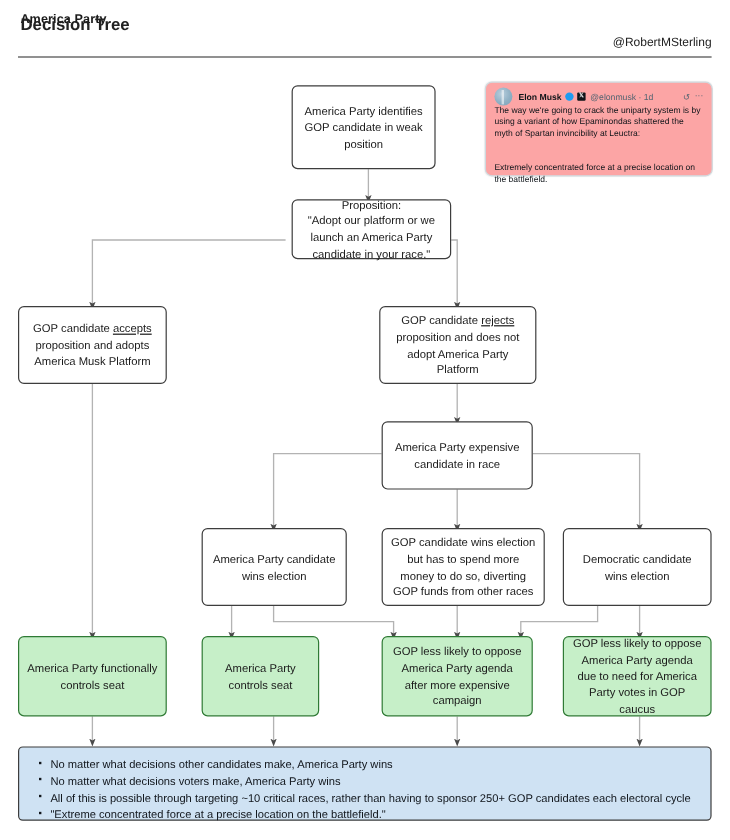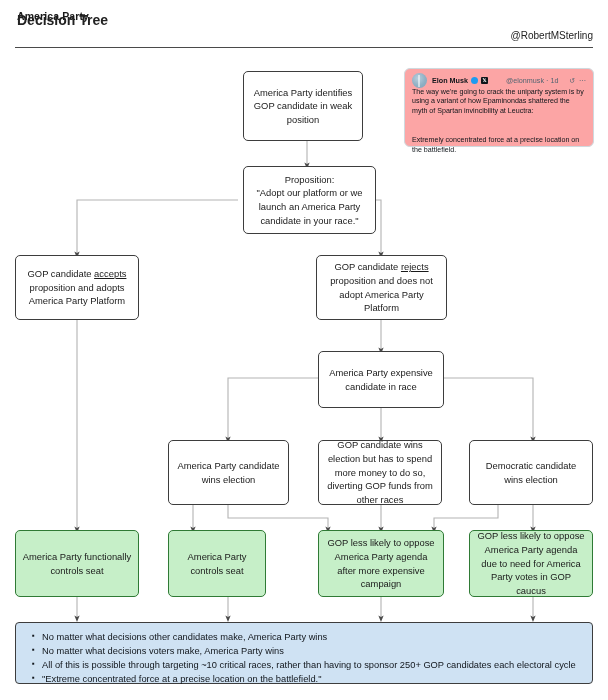--- a/index.html
+++ b/index.html
@@ -178,21 +178,21 @@
     display: inline-block;
     flex: none;
     margin-left: 1px;
     border-radius: 1px;
     font-weight: bold;
   }
   #tweet-handle {
     font-size: 7.2px;
     color: #536471;
     white-space: nowrap;
-    margin-left: 16px;
+    margin-left: 2px;
   }
   #tweet-actions {
     margin-left: auto;
     display: flex;
     align-items: center;
     gap: 4px;
     color: #536471;
     font-size: 7px;
   }
   #tweet-body {
@@ -254,42 +254,42 @@
       <path d="M228,597 L228,619"></path>
       <path d="M381,597 L381,619"></path>
       <path d="M533,597 L533,619"></path>
     </g>
   </svg>
 
   <div class="node" style="left:243px; top:71px; width:120px; height:70px;">
     <span>America Party identifies GOP candidate in weak position</span>
   </div>
 
-  <div class="node" style="left:243px; top:166px; width:133px; height:68px; flex-direction:column;">
+  <div class="node" style="left:243px; top:166px; width:133px; height:50px; flex-direction:column;">
     <span>Proposition:</span>
     <span>"Adopt our platform or we launch an America Party candidate in your race."</span>
   </div>
 
   <div class="node" style="left:15px; top:255px; width:124px; height:65px;">
-    <span><span>GOP candidate </span><u>accepts</u><span> proposition and adopts America Party Platform</span></span>
+    <span><span>GOP candidate </span><u>accepts</u><span> proposition and adopts America Musk Platform</span></span>
   </div>
 
   <div class="node" style="left:316px; top:255px; width:131px; height:65px;">
     <span><span>GOP candidate </span><u>rejects</u><span> proposition and does not adopt America Party Platform</span></span>
   </div>
 
   <div class="node" style="left:318px; top:351px; width:126px; height:57px;">
     <span>America Party expensive candidate in race</span>
   </div>
 
   <div class="node" style="left:168px; top:440px; width:121px; height:65px;">
     <span>America Party candidate wins election</span>
   </div>
 
-  <div class="node" style="left:318px; top:440px; width:124px; height:65px;">
+  <div class="node" style="left:318px; top:440px; width:136px; height:65px;">
     <span>GOP candidate wins election but has to spend more money to do so, diverting GOP funds from other races</span>
   </div>
 
   <div class="node" style="left:469px; top:440px; width:124px; height:65px;">
     <span>Democratic candidate wins election</span>
   </div>
 
   <div class="node green" style="left:15px; top:530px; width:124px; height:67px;">
     <span>America Party functionally controls seat</span>
   </div>

